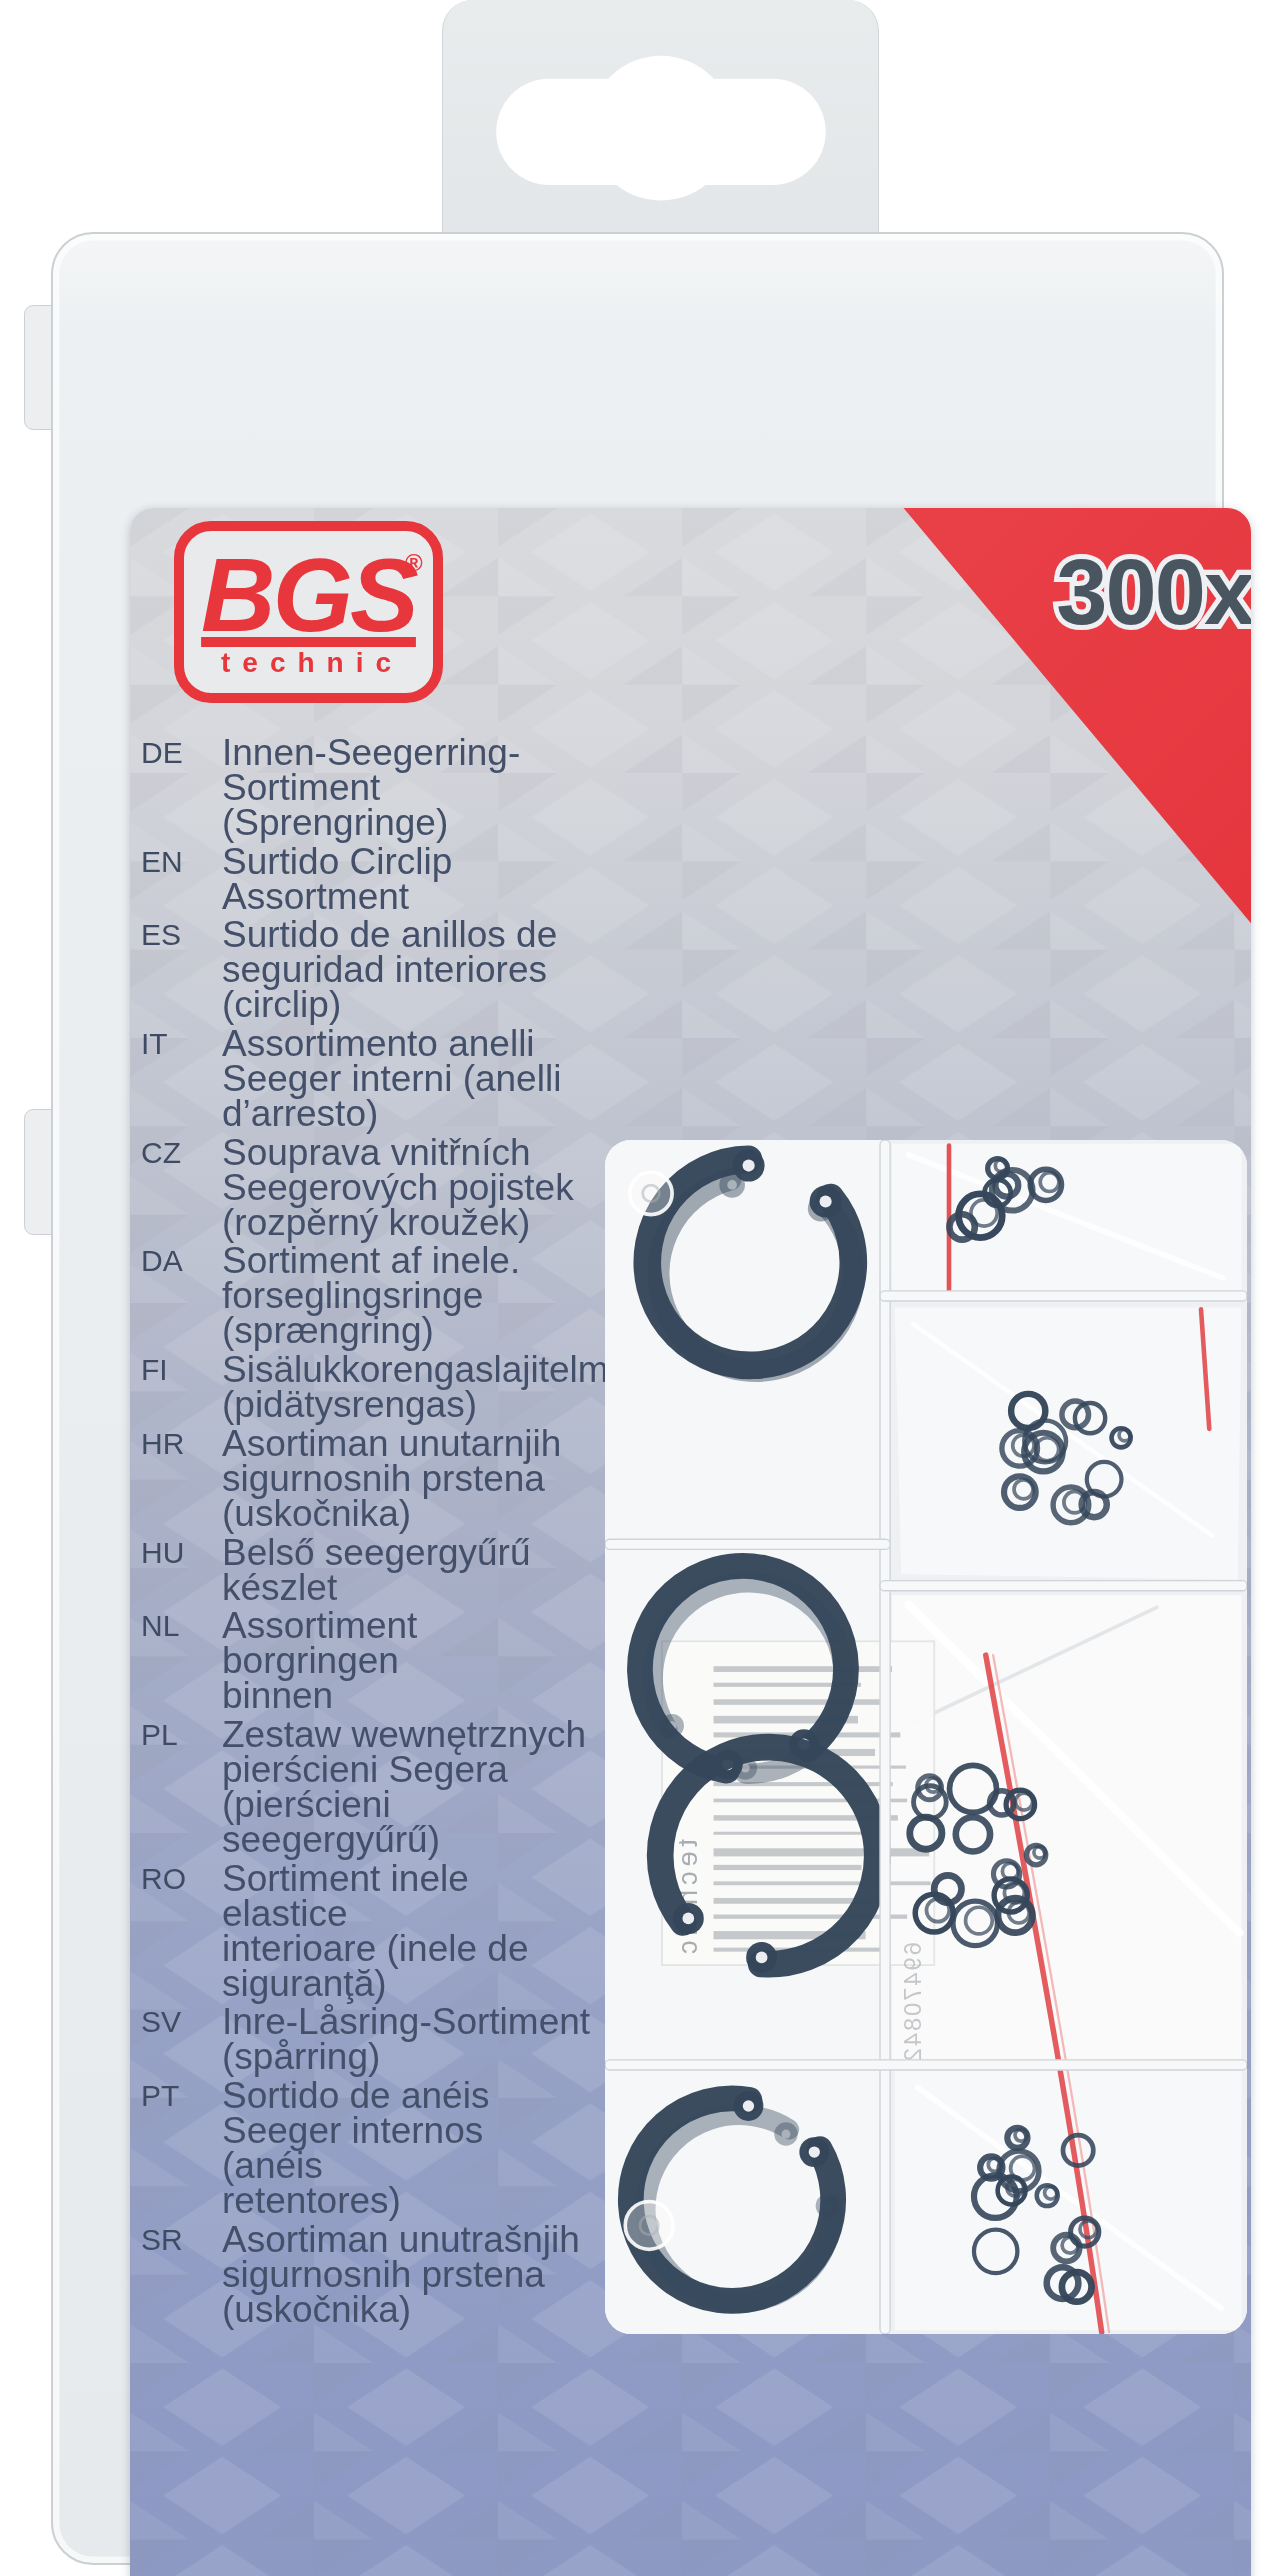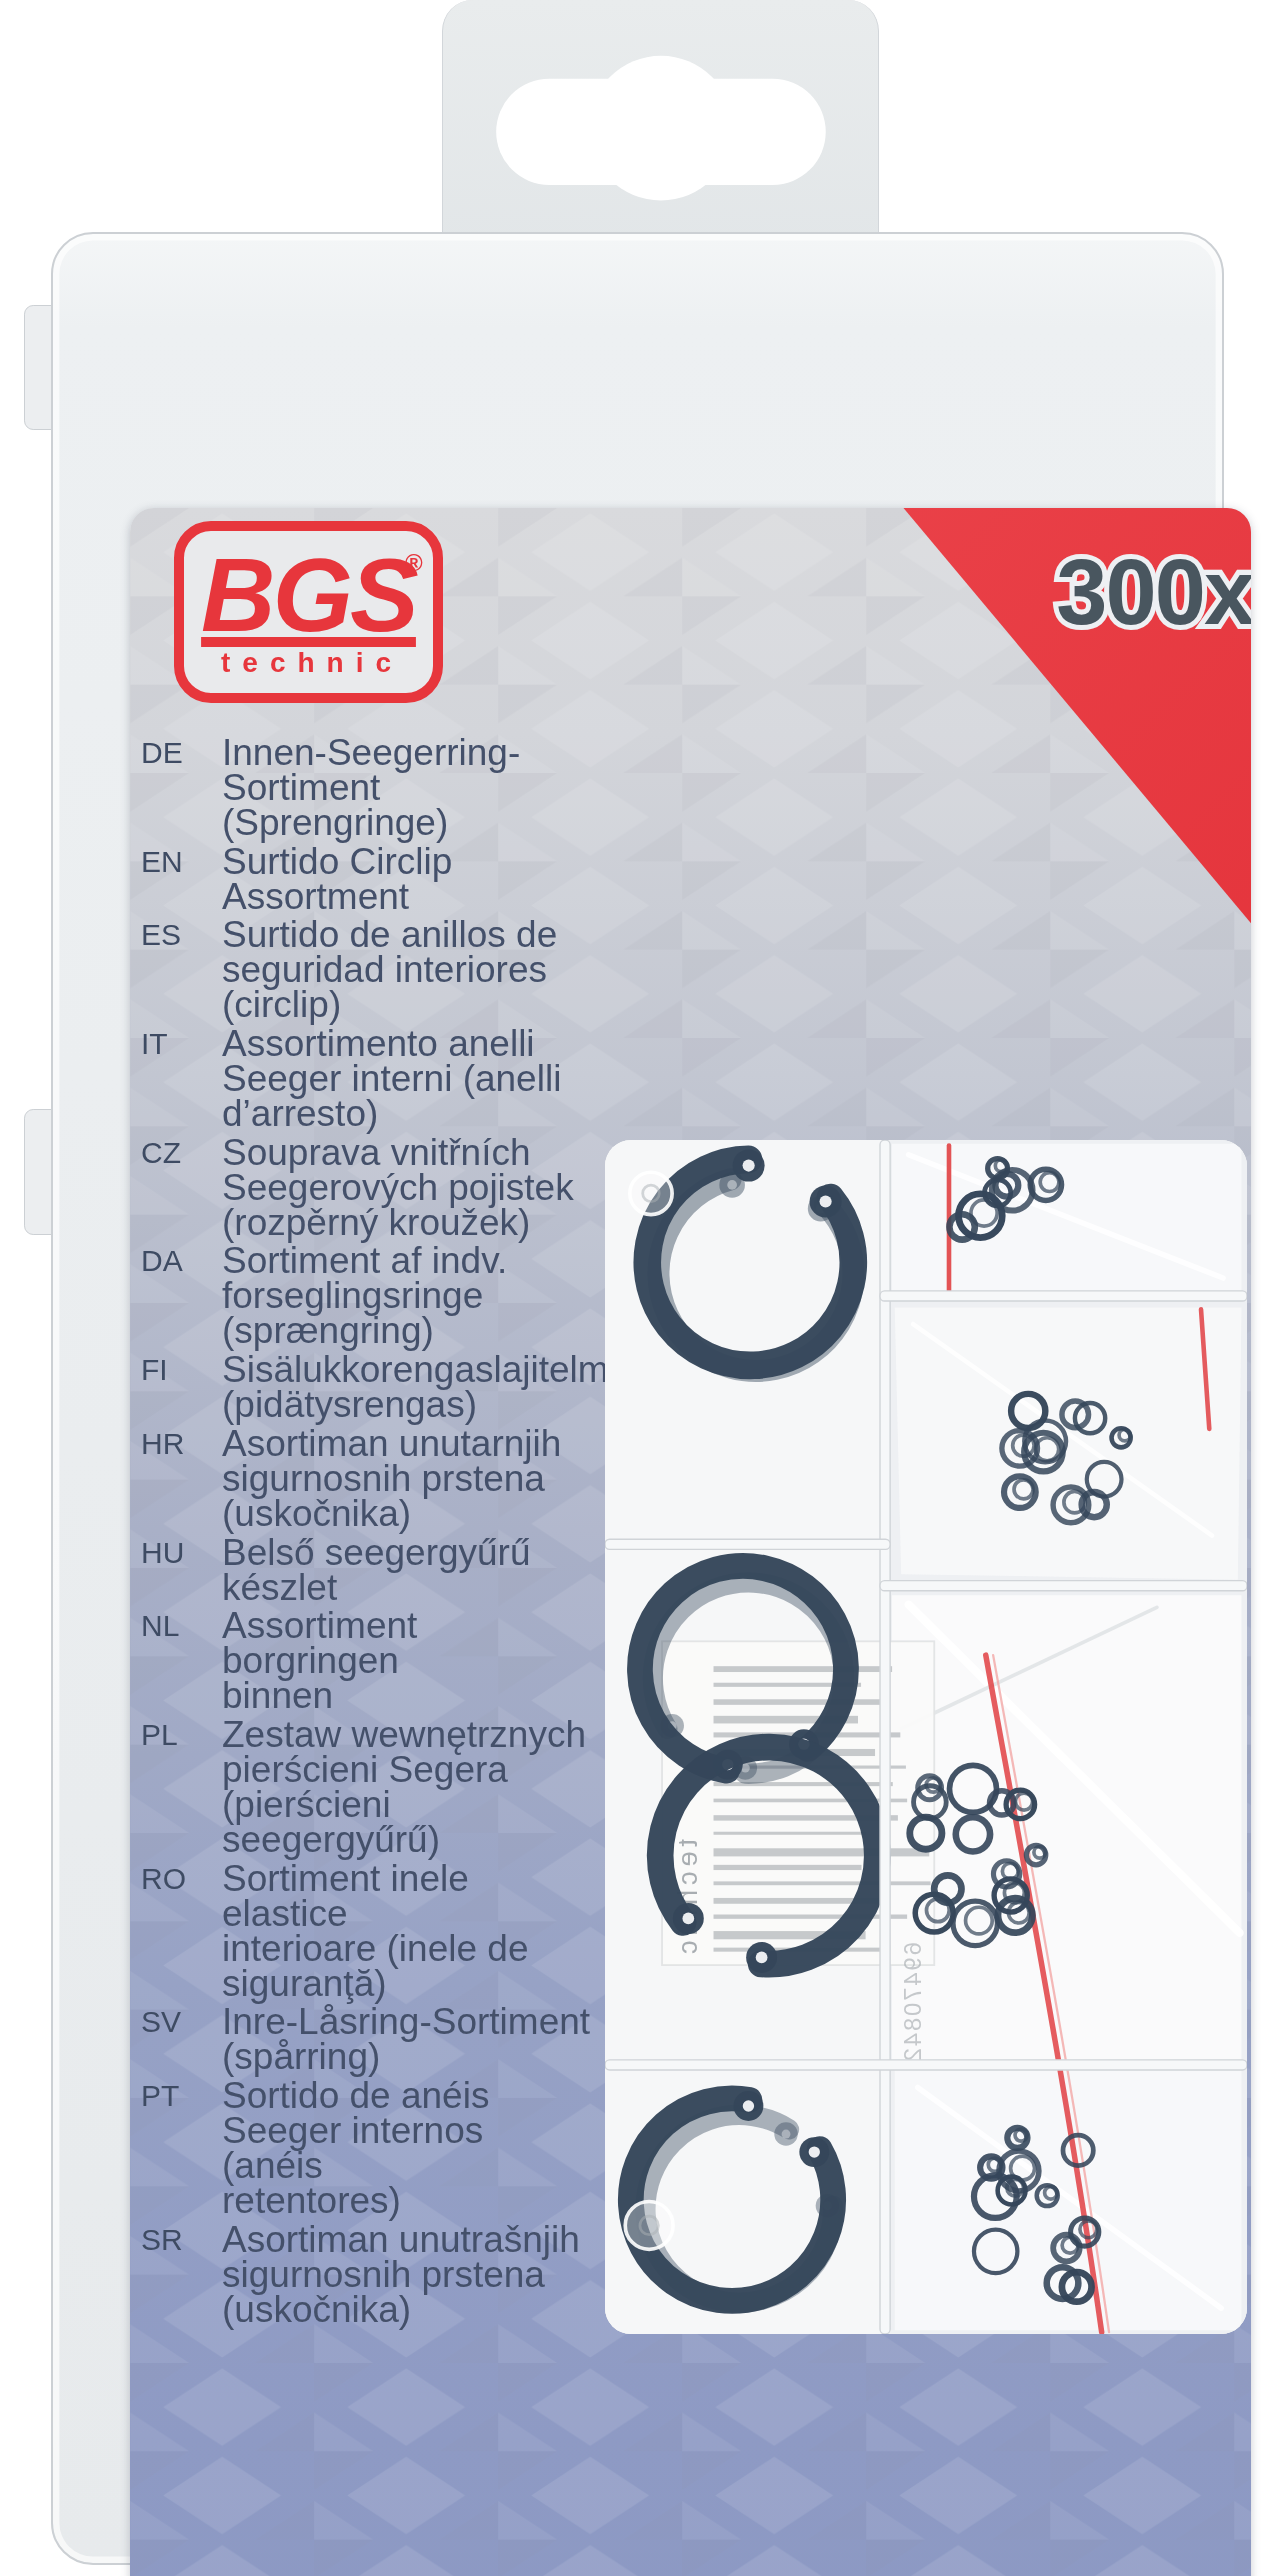--- a/index.html
+++ b/index.html
@@ -144,21 +144,21 @@
     <div class="lang-text">
               <div class="lang-line">Souprava vnitřních</div>
               <div class="lang-line">Seegerových pojistek</div>
               <div class="lang-line">(rozpěrný kroužek)</div>
             </div>
   </div>
 
   <div class="lang-row">
     <div class="lang-code">DA</div>
     <div class="lang-text">
-              <div class="lang-line">Sortiment af indv.</div>
+              <div class="lang-line">Sortiment af inele.</div>
               <div class="lang-line">forseglingsringe</div>
               <div class="lang-line">(sprængring)</div>
             </div>
   </div>
 
   <div class="lang-row">
     <div class="lang-code">FI</div>
     <div class="lang-text">
               <div class="lang-line">Sisälukkorengaslajitelma</div>
               <div class="lang-line">(pidätysrengas)</div>

